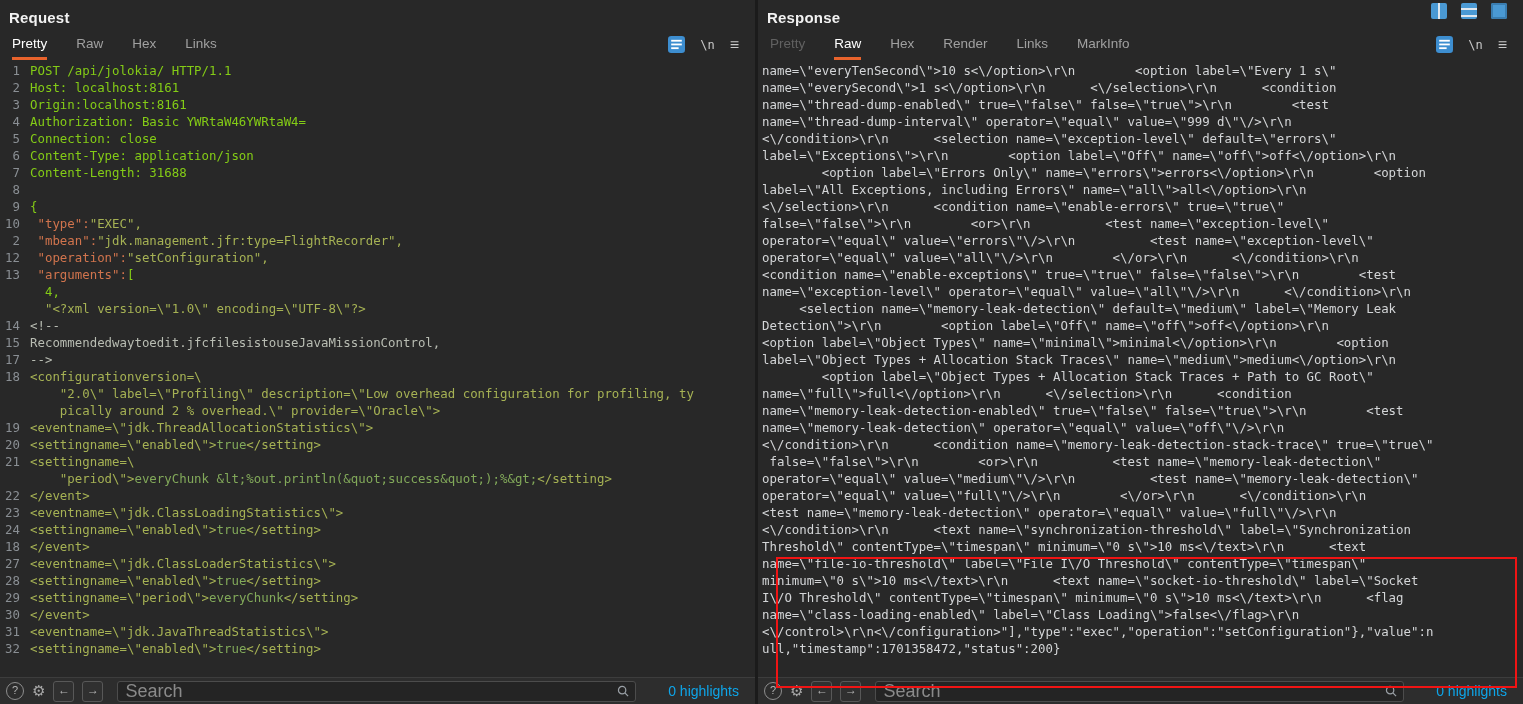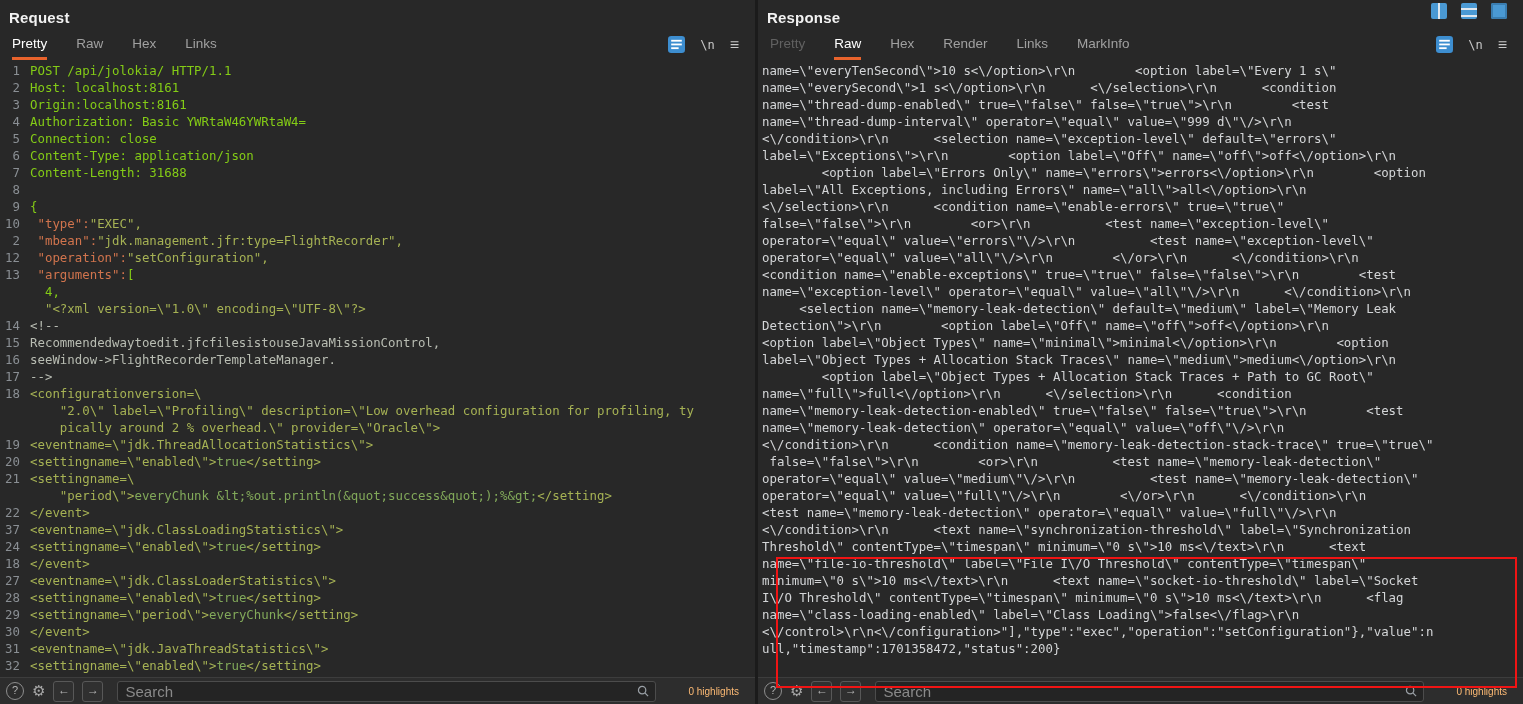--- a/index.html
+++ b/index.html
@@ -28,24 +28,24 @@
   .tk-val{color:#82a95a;}
   .tk-comment{color:#b9bdb3;}
   .resp-editor{position:absolute;top:60px;left:4px;right:2px;bottom:26px;overflow:hidden;font-family:"DejaVu Sans Mono",monospace;font-size:12.4px;line-height:17px;color:#d4d6d8;padding-top:2px;}
   .rline{white-space:pre;height:17px;}
   .red-box{position:absolute;left:18px;top:557px;width:741px;height:131px;border:2px solid #f01414;box-sizing:border-box;pointer-events:none;z-index:10;}
   .statusbar{position:absolute;left:0;right:0;bottom:0;height:26px;background:#2d2d2d;border-top:1px solid #3d3d3d;display:flex;align-items:center;padding:0 6px;gap:8px;z-index:6;}
   .sb-help{width:16px;height:16px;border:1px solid #8d8d8d;border-radius:50%;color:#b4b4b4;font-size:11px;line-height:14px;text-align:center;flex:0 0 16px;cursor:pointer;}
   .sb-gear{color:#a8a8a8;font-size:15px;line-height:16px;cursor:pointer;}
   .sb-nav{width:19px;height:19px;border:1px solid #585858;background:#303030;border-radius:3px;color:#b5b5b5;font-size:12px;line-height:17px;text-align:center;flex:0 0 19px;cursor:pointer;}
   .search-box{flex:1;height:19px;margin-left:6px;background:#242424;border:1px solid #4c4c4c;border-radius:3px;display:flex;align-items:center;padding:0 5px;}
-  .search-input{flex:1;border:none;outline:none;background:transparent;color:#14b8a6;font-size:15px;font-family:"Liberation Sans",sans-serif;}
+  .search-input{flex:1;border:none;outline:none;background:transparent;color:#14b8a6;font-size:18px;font-family:"Liberation Sans",sans-serif;}
   .search-input::placeholder{color:#8a8a8a;}
   .mag{width:14px;height:14px;flex:0 0 14px;}
-  .sb-highlights{color:#fdba74;font-size:10px;white-space:nowrap;margin:0 10px 0 24px;}
+  .sb-highlights{color:#0ea5e9;font-size:14px;white-space:nowrap;margin:0 10px 0 24px;}
   .layout-icons{position:absolute;top:3px;right:16px;display:flex;gap:14px;z-index:7;}
   .li{width:16px;height:16px;border-radius:2px;display:block;cursor:pointer;}
   .li-cols{background:linear-gradient(90deg,#4a99d3 0 43%,#dfe7ee 43% 57%,#4a99d3 57% 100%);}
   .li-rows{background:linear-gradient(180deg,#4a99d3 0 30%,#dfe7ee 30% 44%,#4a99d3 44% 72%,#dfe7ee 72% 86%,#4a99d3 86% 100%);}
   .li-single{background:#4a99d3;box-shadow:inset 0 0 0 2px #3a7db0;}
 </style>
 </head>
 <body>
 
 <div class="app">
@@ -79,31 +79,30 @@
         <div class="crow"><span class="gut">8</span><span class="ct"></span></div>
         <div class="crow"><span class="gut">9</span><span class="ct"><span class="tk-plain">{</span></span></div>
         <div class="crow"><span class="gut">10</span><span class="ct"><span class="tk-plain"> </span><span class="tk-key">"type":</span><span class="tk-str">"EXEC",</span></span></div>
         <div class="crow"><span class="gut">2</span><span class="ct"><span class="tk-plain"> </span><span class="tk-key">"mbean":</span><span class="tk-str">"jdk.management.jfr:type=FlightRecorder",</span></span></div>
         <div class="crow"><span class="gut">12</span><span class="ct"><span class="tk-plain"> </span><span class="tk-key">"operation":</span><span class="tk-str">"setConfiguration",</span></span></div>
         <div class="crow"><span class="gut">13</span><span class="ct"><span class="tk-plain"> </span><span class="tk-key">"arguments":</span><span class="tk-plain">[</span></span></div>
         <div class="crow"><span class="gut"></span><span class="ct"><span class="tk-plain">  4,</span></span></div>
         <div class="crow"><span class="gut"></span><span class="ct"><span class="tk-str">  "&lt;?xml version=\"1.0\" encoding=\"UTF-8\"?&gt;</span></span></div>
         <div class="crow"><span class="gut">14</span><span class="ct"><span class="tk-comment">&lt;!--</span></span></div>
         <div class="crow"><span class="gut">15</span><span class="ct"><span class="tk-comment">Recommendedwaytoedit.jfcfilesistouseJavaMissionControl,</span></span></div>
-        <div class="crow"><span class="gut">16</span><span class="ct"><span class="tk-comment">seeWindow-&gt;FlightRecorderTemplateManager.</span></span></div>
         <div class="crow"><span class="gut">17</span><span class="ct"><span class="tk-comment">--&gt;</span></span></div>
         <div class="crow"><span class="gut">18</span><span class="ct"><span class="tk-str">&lt;configurationversion=\</span></span></div>
         <div class="crow"><span class="gut"></span><span class="ct"><span class="tk-str">    "2.0\" label=\"Profiling\" description=\"Low overhead configuration for profiling, ty</span></span></div>
         <div class="crow"><span class="gut"></span><span class="ct"><span class="tk-str">    pically around 2 % overhead.\" provider=\"Oracle\"&gt;</span></span></div>
         <div class="crow"><span class="gut">19</span><span class="ct"><span class="tk-str">&lt;eventname=\"jdk.ThreadAllocationStatistics\"&gt;</span></span></div>
         <div class="crow"><span class="gut">20</span><span class="ct"><span class="tk-str">&lt;settingname=\"enabled\"&gt;</span><span class="tk-val">true</span><span class="tk-str">&lt;/setting&gt;</span></span></div>
         <div class="crow"><span class="gut">21</span><span class="ct"><span class="tk-str">&lt;settingname=\</span></span></div>
         <div class="crow"><span class="gut"></span><span class="ct"><span class="tk-str">    "period\"&gt;</span><span class="tk-val">everyChunk &amp;lt;%out.println(&amp;quot;success&amp;quot;);%&amp;gt;</span><span class="tk-str">&lt;/setting&gt;</span></span></div>
         <div class="crow"><span class="gut">22</span><span class="ct"><span class="tk-str">&lt;/event&gt;</span></span></div>
-        <div class="crow"><span class="gut">37</span><span class="ct"><span class="tk-str">&lt;eventname=\"jdk.ClassLoadingStatistics\"&gt;</span></span></div>
+        <div class="crow"><span class="gut">23</span><span class="ct"><span class="tk-str">&lt;eventname=\"jdk.ClassLoadingStatistics\"&gt;</span></span></div>
         <div class="crow"><span class="gut">24</span><span class="ct"><span class="tk-str">&lt;settingname=\"enabled\"&gt;</span><span class="tk-val">true</span><span class="tk-str">&lt;/setting&gt;</span></span></div>
         <div class="crow"><span class="gut">18</span><span class="ct"><span class="tk-str">&lt;/event&gt;</span></span></div>
         <div class="crow"><span class="gut">27</span><span class="ct"><span class="tk-str">&lt;eventname=\"jdk.ClassLoaderStatistics\"&gt;</span></span></div>
         <div class="crow"><span class="gut">28</span><span class="ct"><span class="tk-str">&lt;settingname=\"enabled\"&gt;</span><span class="tk-val">true</span><span class="tk-str">&lt;/setting&gt;</span></span></div>
         <div class="crow"><span class="gut">29</span><span class="ct"><span class="tk-str">&lt;settingname=\"period\"&gt;</span><span class="tk-val">everyChunk</span><span class="tk-str">&lt;/setting&gt;</span></span></div>
         <div class="crow"><span class="gut">30</span><span class="ct"><span class="tk-str">&lt;/event&gt;</span></span></div>
         <div class="crow"><span class="gut">31</span><span class="ct"><span class="tk-str">&lt;eventname=\"jdk.JavaThreadStatistics\"&gt;</span></span></div>
         <div class="crow"><span class="gut">32</span><span class="ct"><span class="tk-str">&lt;settingname=\"enabled\"&gt;</span><span class="tk-val">true</span><span class="tk-str">&lt;/setting&gt;</span></span></div>
       </div>
     <div class="statusbar">

